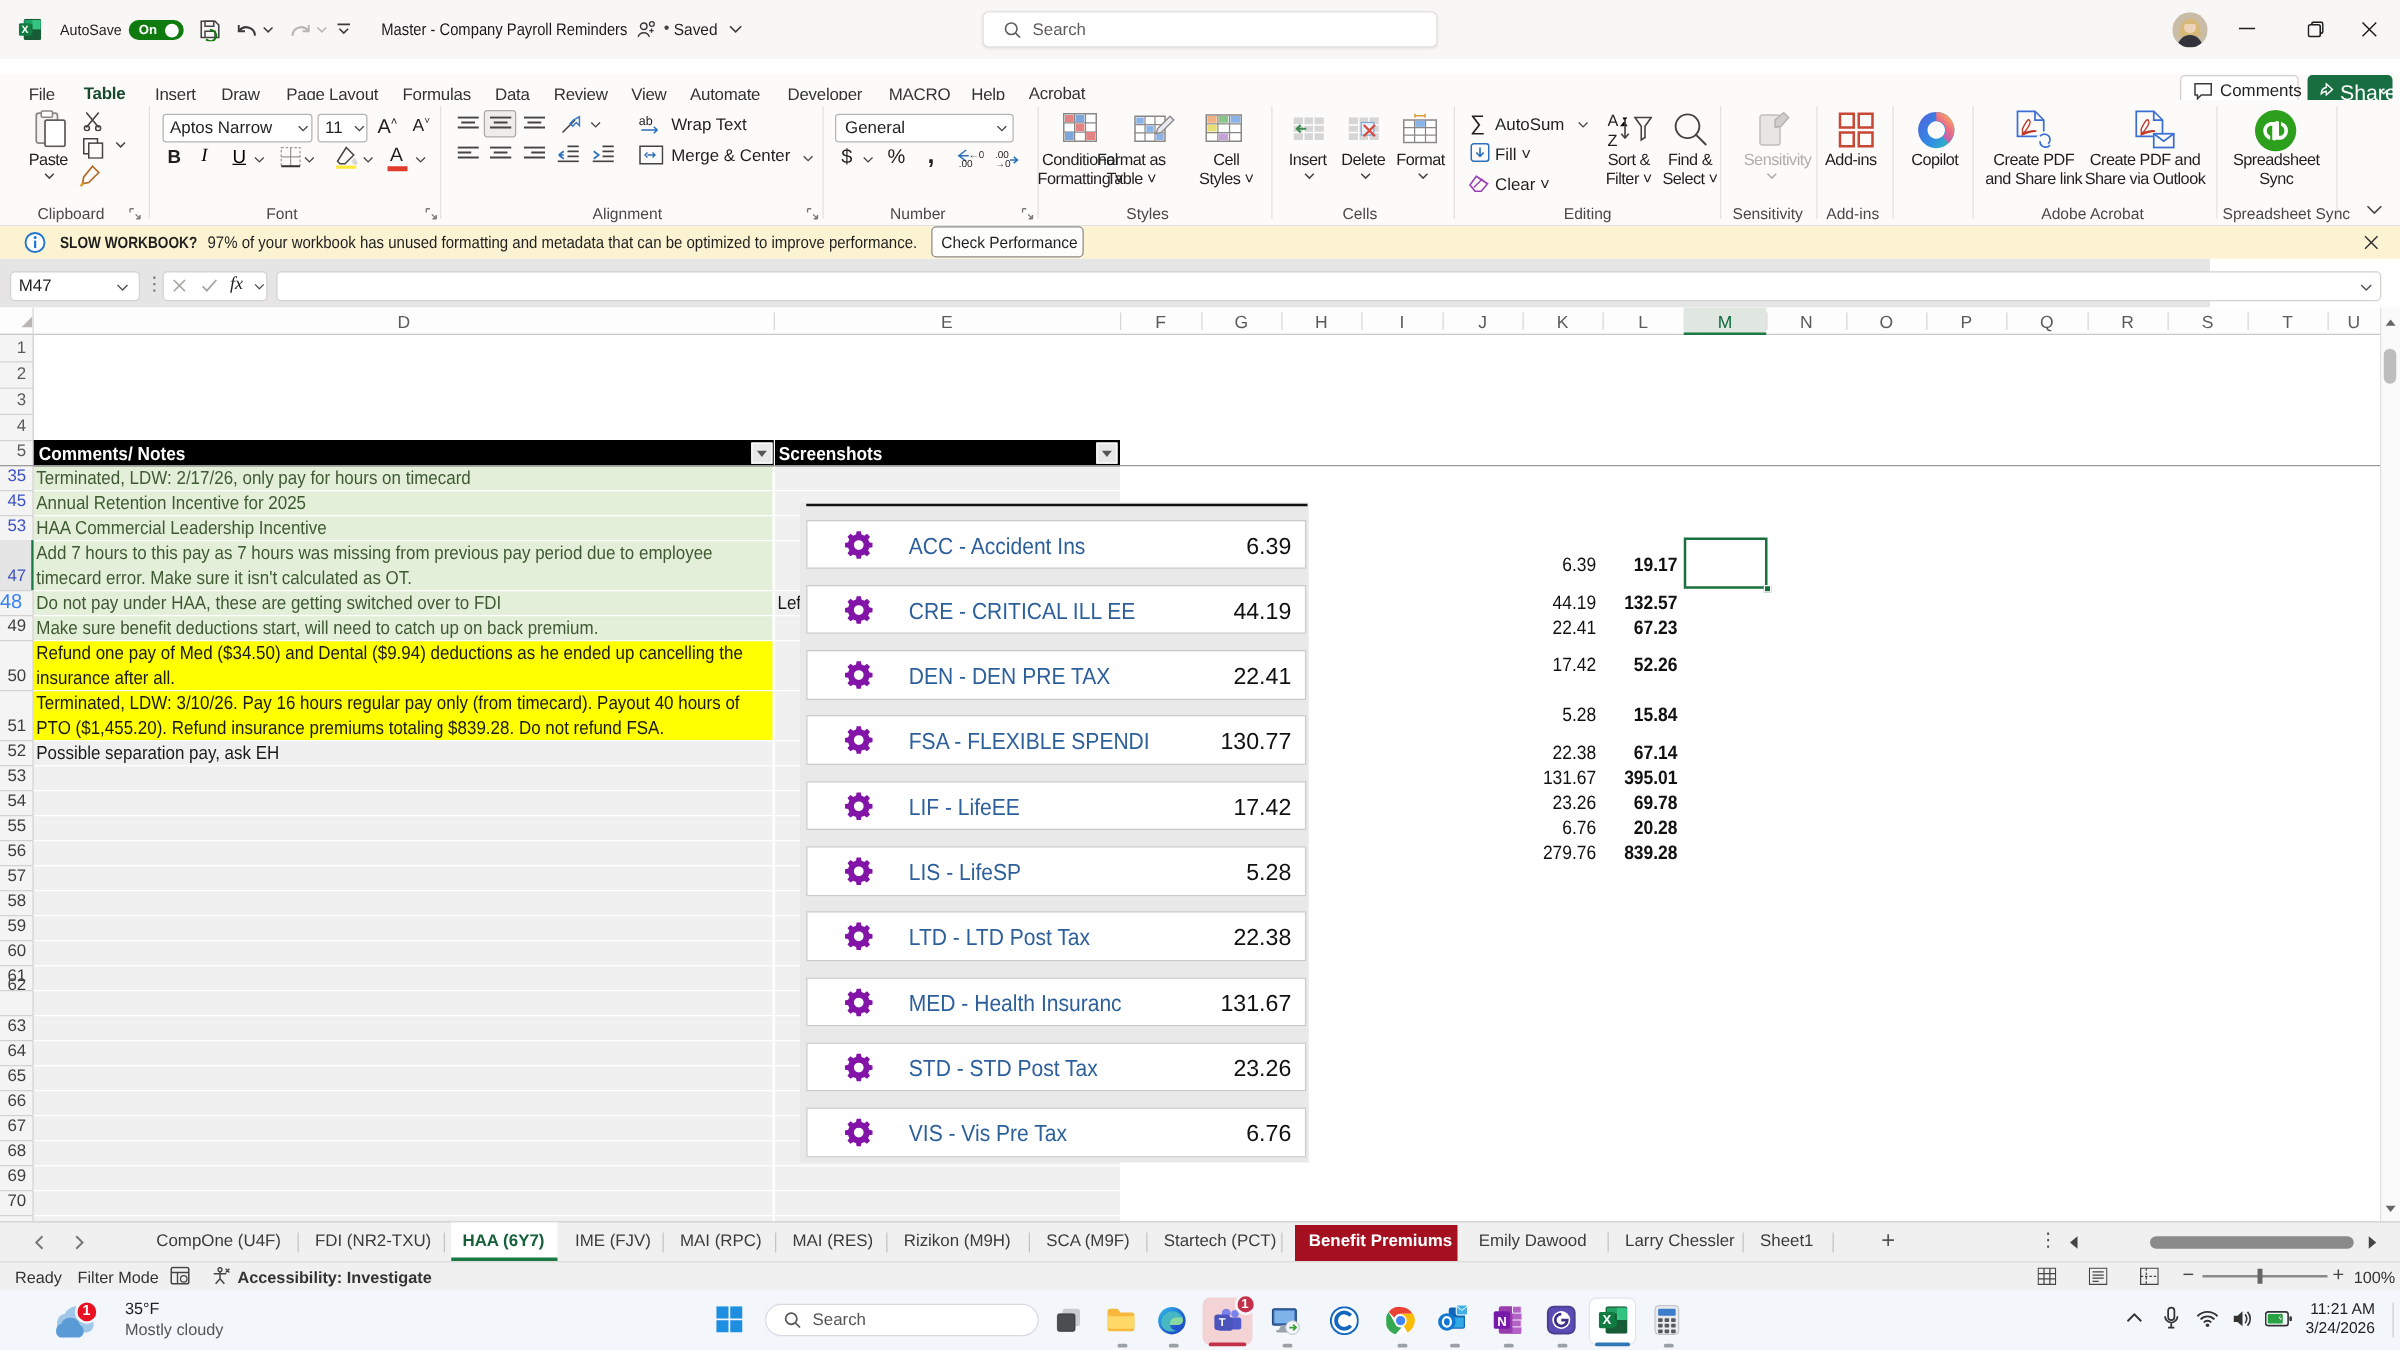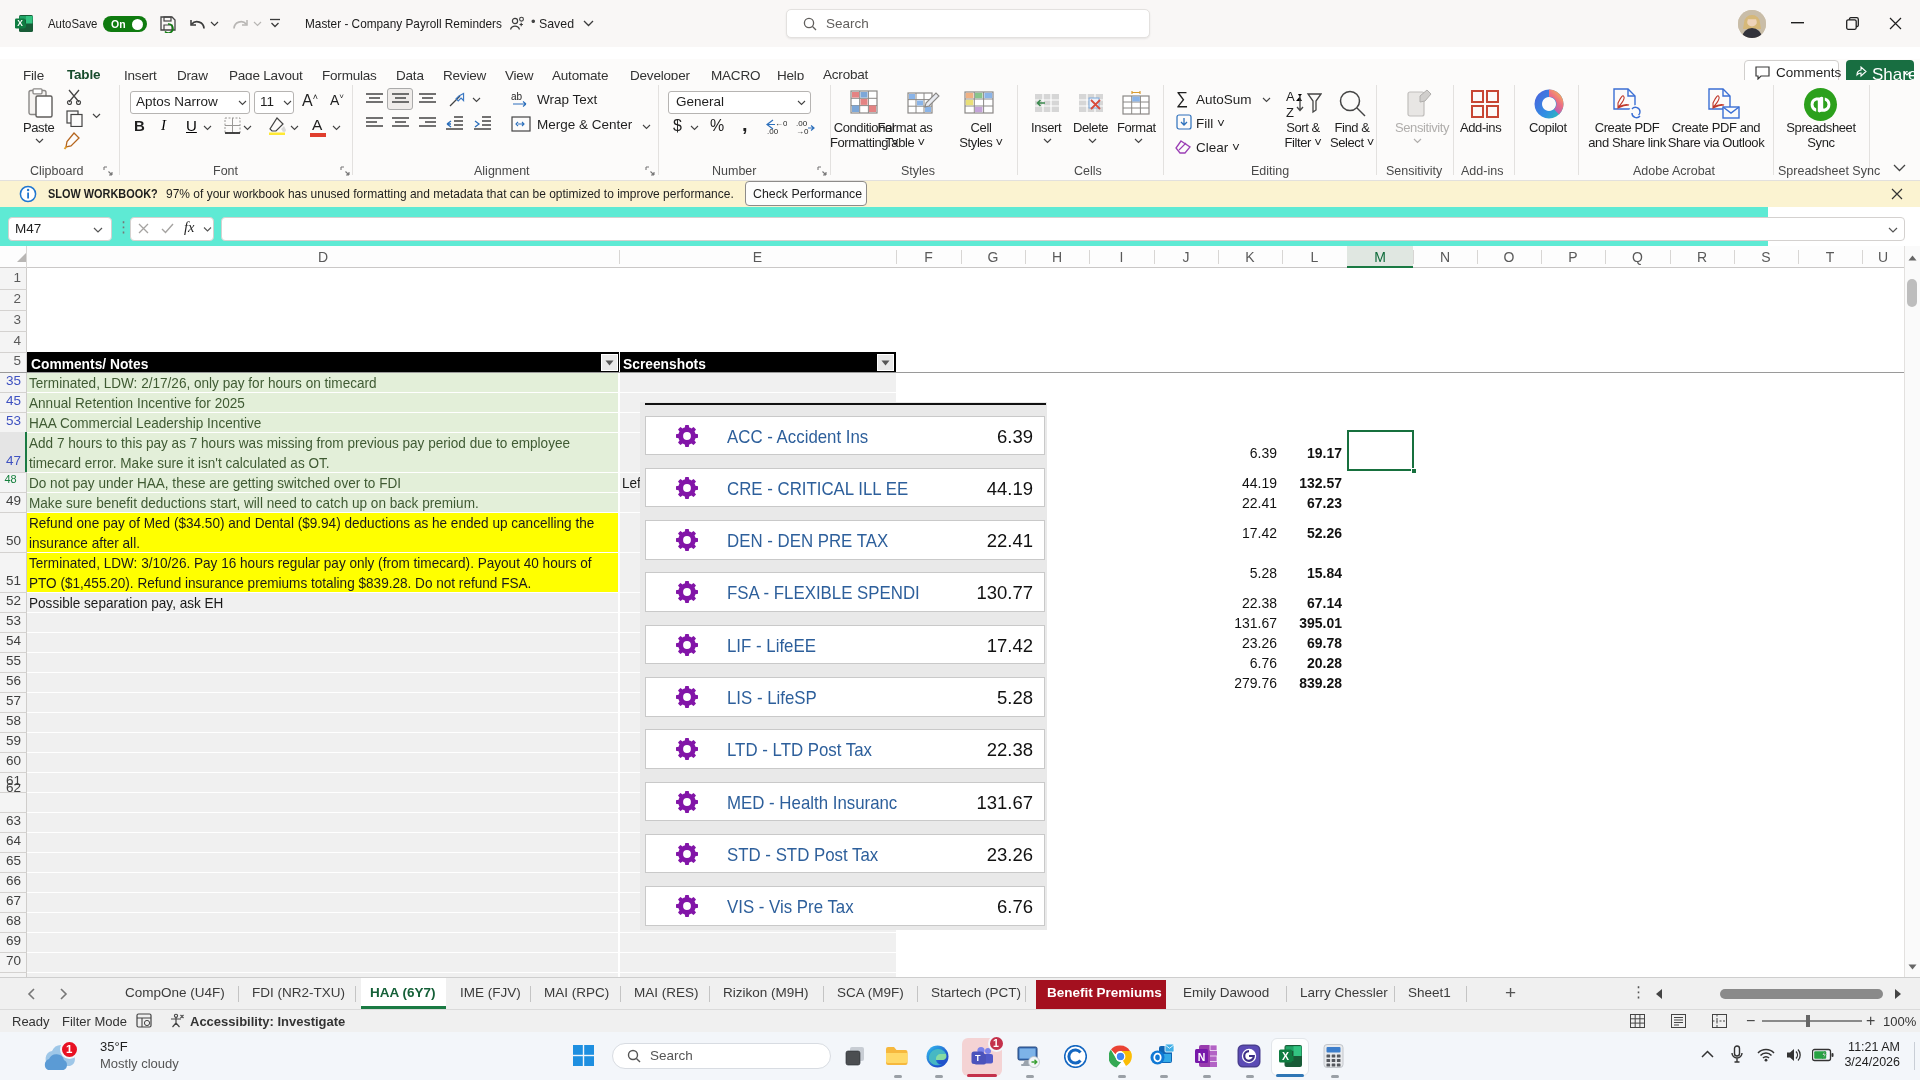--- a/index.html
+++ b/index.html
@@ -5,21 +5,21 @@
 * { margin:0; padding:0; box-sizing:border-box; }
 html,body { width:1920px; height:1080px; overflow:hidden; }
 body { font-family:"Liberation Sans", sans-serif; }
 #root { position:relative; width:1920px; height:1080px; background:#fff; }
 .abs { position:absolute; }
 
 #titlebar { position:absolute; left:0; top:0; width:1920px; height:47px; background:#f9f7f6; }
 #tabsrow { position:absolute; left:0; top:47px; width:1920px; height:33px; background:#fcfbfa;margin-top:12px; }
 #ribbon { position:absolute; left:0; top:80px; width:1920px; height:101px; background:#fcfbfa; border-bottom:1px solid #e2e0de; }
 #msgbar { position:absolute; left:0; top:181px; width:1920px; height:26px; background:#fbf3d1; }
-#fbar { position:absolute; left:0; top:207px; width:1768px; height:39px; background:#5eead4; }
+#fbar { position:absolute; left:0; top:207px; width:1768px; height:39px; background:#e5e5e5; }
 #colhdr { position:absolute; left:0; top:246px; width:1920px; height:22px; background:#fdfdfd; border-bottom:1px solid #cac8c7; }
 #grid { position:absolute; left:0; top:268px; width:1920px; height:709px; background:#ffffff; overflow:hidden; }
 #tabbar { position:absolute; left:0; top:977px; width:1920px; height:32px; background:#f0f0f0; border-top:1px solid #cecece; }
 #statusbar { position:absolute; left:0; top:1009px; width:1920px; height:23px; background:#f0f0f0; border-top:1px solid #dadada; }
 #taskbar { position:absolute; left:0; top:1032px; width:1920px; height:48px; background:#f3f6fa; }
 .tabtxt { font-size:13.5px; color:#333; letter-spacing:-0.2px; }
 .gsep { position:absolute; top:5px; width:1px; height:90px; background:#e3e1df; }
 .sht { position:absolute; top:7px; font-size:13.5px; color:#3b3b3b; }
 .shtsep { position:absolute; top:8px; width:1px; height:16px; background:#c4c4c4; }
 .tpill { position:absolute; top:43px; width:8px; height:3px; background:#9aa0a6; border-radius:2px; margin-left:8px; }
@@ -569,21 +569,21 @@
     <span class="abs" style="left:0;top:104px;width:27px;height:1px;background:#d4d2d0"></span>
     <span class="abs" style="left:0;top:105px;width:21px;text-align:right;font-size:13.5px;color:#3e51c1">35</span>
     <span class="abs" style="left:0;top:124px;width:27px;height:1px;background:#d4d2d0"></span>
     <span class="abs" style="left:0;top:125px;width:21px;text-align:right;font-size:13.5px;color:#3e51c1">45</span>
     <span class="abs" style="left:0;top:144px;width:27px;height:1px;background:#d4d2d0"></span>
     <span class="abs" style="left:0;top:145px;width:21px;text-align:right;font-size:13.5px;color:#3e51c1">53</span>
     <span class="abs" style="left:0;top:164px;width:27px;height:1px;background:#d4d2d0"></span>
     <span class="abs" style="left:0;top:164px;width:27px;height:40px;background:#e5e5e5;border-right:2.5px solid #1a7a43"></span>
     <span class="abs" style="left:0;top:185px;width:21px;text-align:right;font-size:13.5px;color:#3e51c1">47</span>
     <span class="abs" style="left:0;top:204px;width:27px;height:1px;background:#d4d2d0"></span>
-    <span class="abs" style="left:0;top:205px;width:21px;text-align:center;font-size:11px;color:#15803d">48</span>
+    <span class="abs" style="left:0;top:205px;width:21px;text-align:left;font-size:16px;color:#3b82f6">48</span>
     <span class="abs" style="left:0;top:224px;width:27px;height:1px;background:#d4d2d0"></span>
     <span class="abs" style="left:0;top:225px;width:21px;text-align:right;font-size:13.5px;color:#3f3f3f">49</span>
     <span class="abs" style="left:0;top:244px;width:27px;height:1px;background:#d4d2d0"></span>
     <span class="abs" style="left:0;top:265px;width:21px;text-align:right;font-size:13.5px;color:#3f3f3f">50</span>
     <span class="abs" style="left:0;top:284px;width:27px;height:1px;background:#d4d2d0"></span>
     <span class="abs" style="left:0;top:305px;width:21px;text-align:right;font-size:13.5px;color:#3f3f3f">51</span>
     <span class="abs" style="left:0;top:324px;width:27px;height:1px;background:#d4d2d0"></span>
     <span class="abs" style="left:0;top:325px;width:21px;text-align:right;font-size:13.5px;color:#3f3f3f">52</span>
     <span class="abs" style="left:0;top:344px;width:27px;height:1px;background:#d4d2d0"></span>
     <span class="abs" style="left:0;top:345px;width:21px;text-align:right;font-size:13.5px;color:#3f3f3f">53</span>

